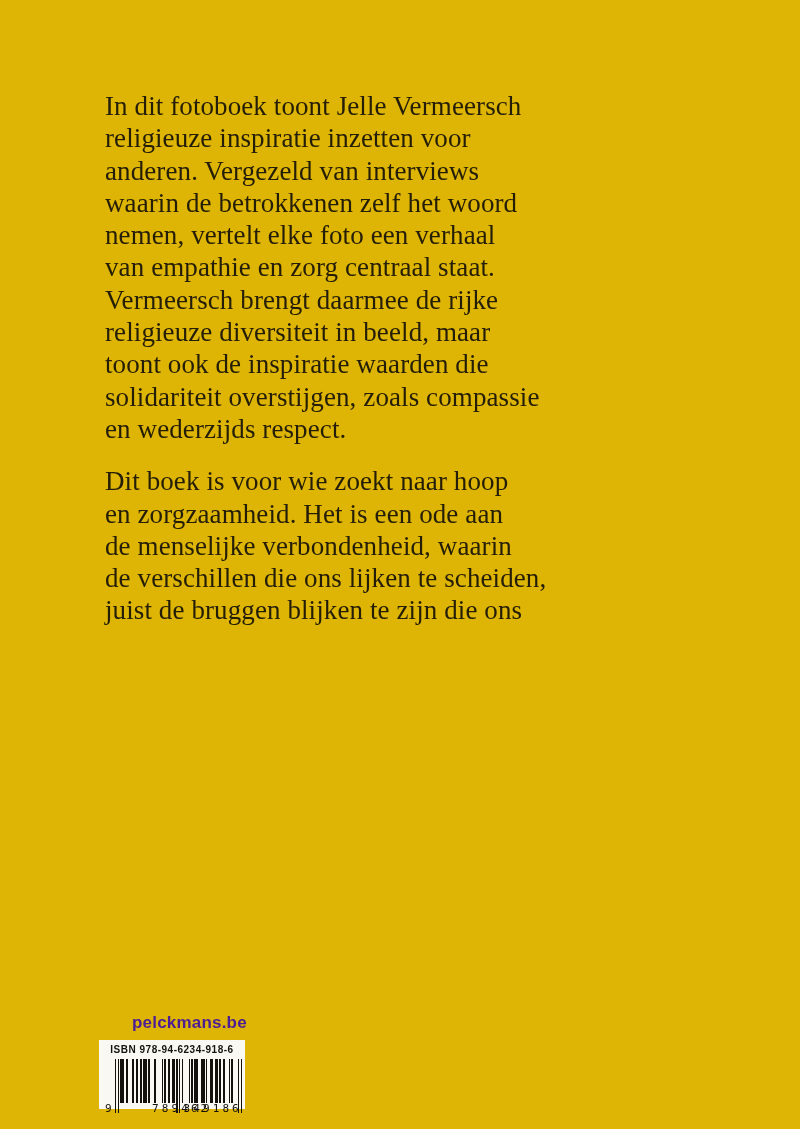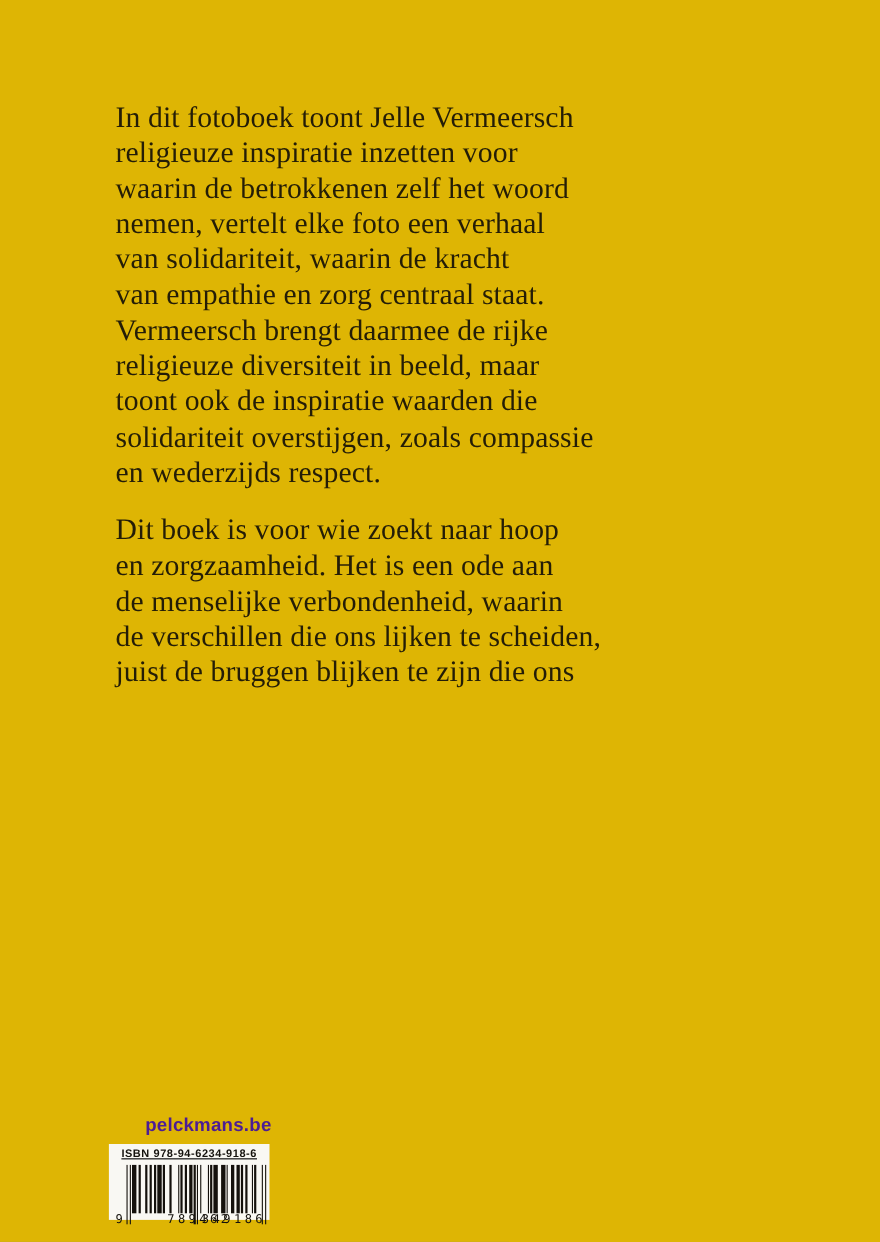--- a/index.html
+++ b/index.html
@@ -26,21 +26,20 @@
     font-family:"Liberation Sans",sans-serif;
     font-weight:bold;
     font-size:17px;
     color:#4c1d95;
     letter-spacing:0.2px;
   }
   .isbn-box{
     position:absolute;left:99px;top:1040px;
     width:146px;height:69px;
     background:#F9F8F3;
-    text-decoration:underline;
   }
   .isbn-label{
     margin-top:4px;
     text-align:center;
     font-family:"Liberation Sans",sans-serif;
     font-weight:bold;
     font-size:10px;
     letter-spacing:0.5px;
     color:#15130E;
     white-space:nowrap;
@@ -67,23 +66,23 @@
 </style>
 </head>
 <body>
 
 <div class="cover" style="background: rgb(222, 181, 4);">
 
   <div class="blurb" style="color: rgb(36, 29, 7);">
     <div class="para1">
       <div class="line">In dit fotoboek toont Jelle Vermeersch</div>
       <div class="line">religieuze inspiratie inzetten voor</div>
+      <div class="line">anderen. Vergezeld van interviews</div>
       <div class="line">waarin de betrokkenen zelf het woord</div>
       <div class="line">nemen, vertelt elke foto een verhaal</div>
-      <div class="line">van solidariteit, waarin de kracht</div>
       <div class="line">van empathie en zorg centraal staat.</div>
       <div class="line">Vermeersch brengt daarmee de rijke</div>
       <div class="line">religieuze diversiteit in beeld, maar</div>
       <div class="line">toont ook de inspiratie waarden die</div>
       <div class="line">solidariteit overstijgen, zoals compassie</div>
       <div class="line">en wederzijds respect.</div>
     </div>
     <div class="para2">
       <div class="line">Dit boek is voor wie zoekt naar hoop</div>
       <div class="line">en zorgzaamheid. Het is een ode aan</div>

